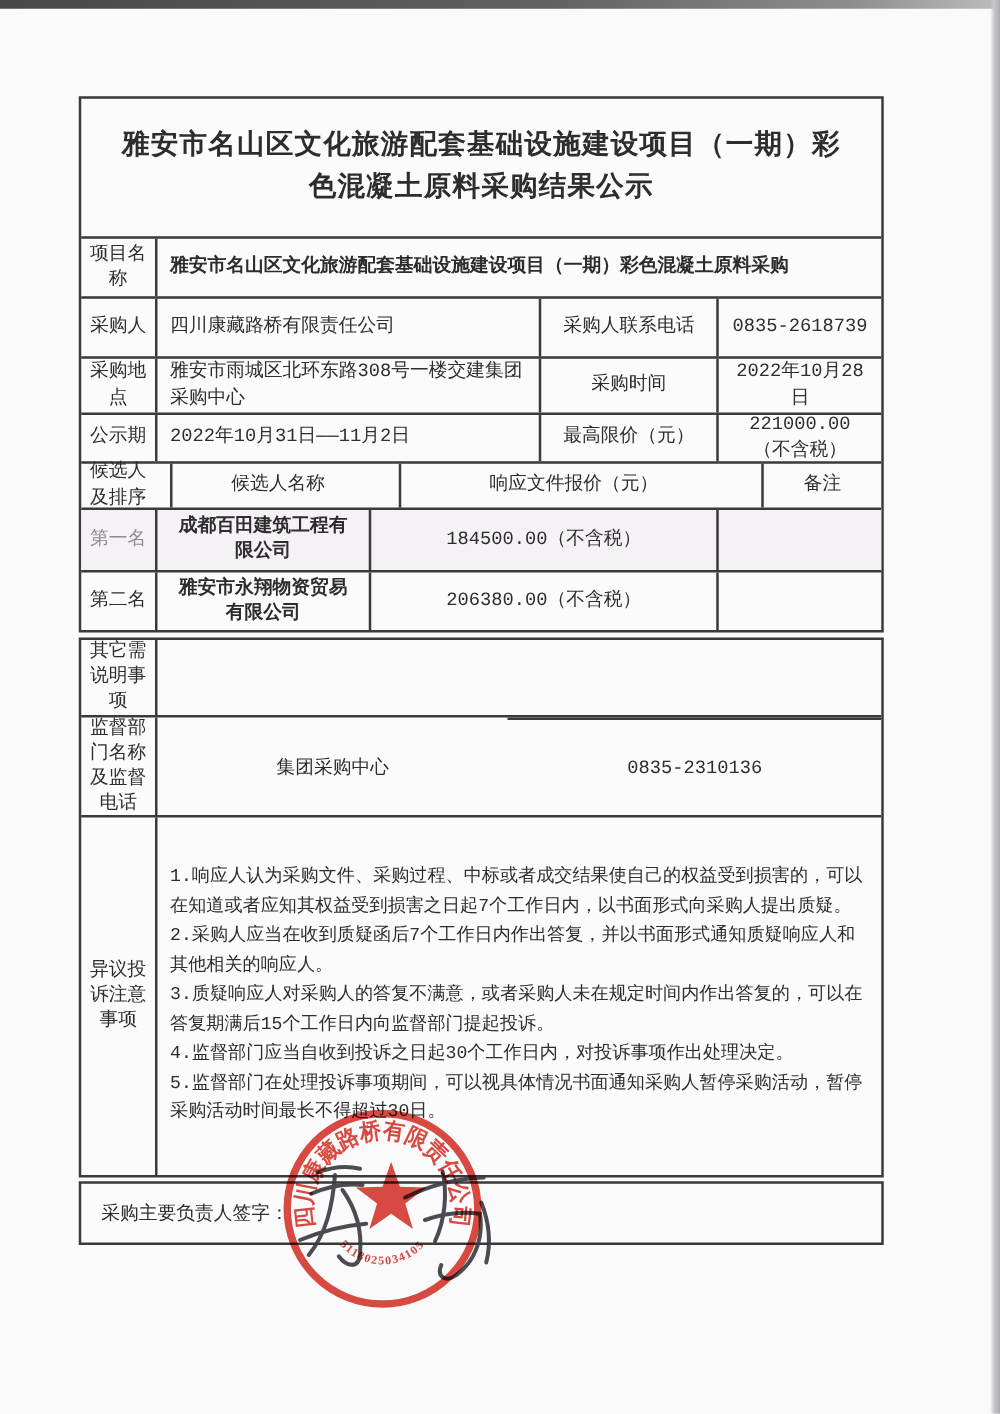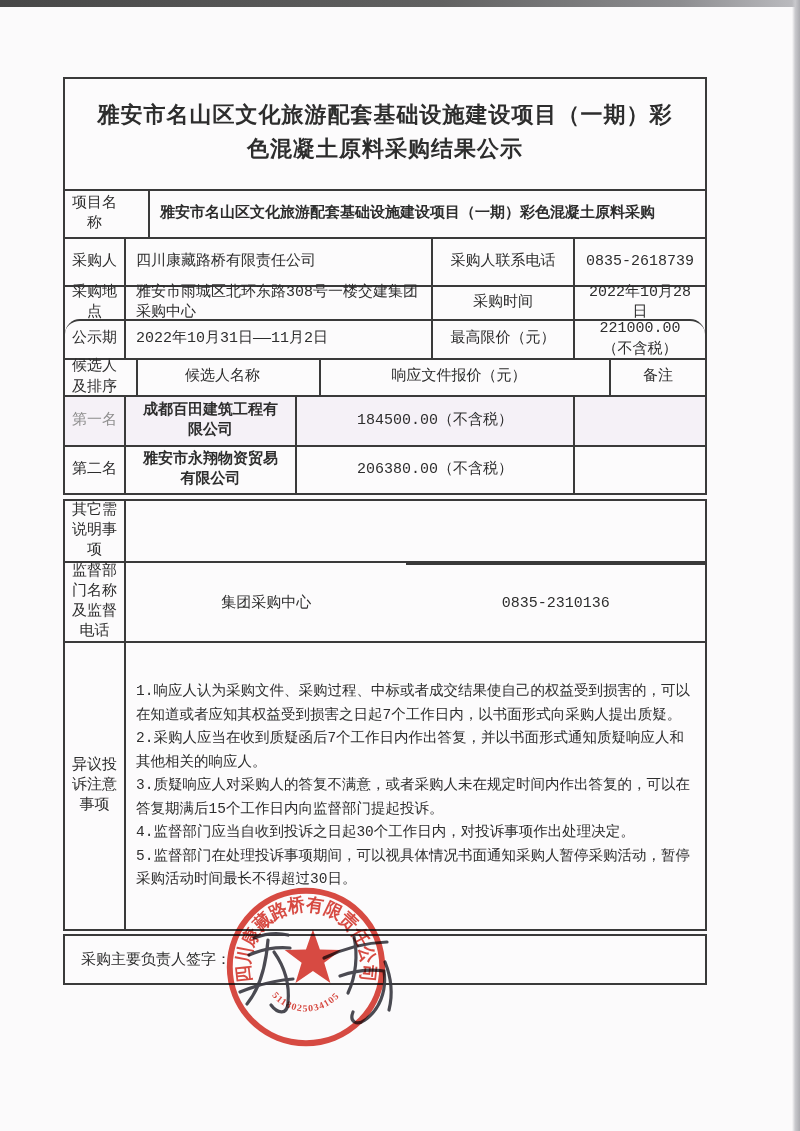--- a/index.html
+++ b/index.html
@@ -17,22 +17,22 @@
   .row + .row{border-top:2px solid #3a3a3a;}
   .c{box-sizing:border-box;display:flex;align-items:center;padding:4px 10px;
      font-size:15px;line-height:1.35;}
   .c + .c{border-left:2px solid #3a3a3a;}
   .lab{width:59px;flex:none;justify-content:center;text-align:center;padding:4px 4px;}
   .ctr{justify-content:center;text-align:center;}
   .bold{font-weight:bold;}
   .title-row{height:110px;align-items:center;}
   .title{width:100%;text-align:center;font-size:22px;font-weight:bold;
          line-height:1.55;letter-spacing:1px;padding:0 26px;}
-  .h-project{height:48px;gap:24px;} .h-buyer{height:48px;} .h-loc{height:34px;}
-  .h-period{height:39px;border-radius:15px;} .h-candh{height:37px;gap:12px;} .h-cand1{height:50px;} .h-cand2{height:48px;}
+  .h-project{height:48px;} .h-buyer{height:48px;} .h-loc{height:45px;}
+  .h-period{height:39px;} .h-candh{height:37px;gap:12px;} .h-cand1{height:50px;} .h-cand2{height:48px;}
   .h-other{height:60px;} .h-notes{height:288px;}
   .w-company{width:307px;flex:none;}
   .w-contact{width:142px;flex:none;}
   .w-phone{width:132px;flex:none;}
   .w-candname{width:171px;flex:none;}
   .w-price{width:278px;flex:none;}
   .grow{flex:1 1 auto;}
   .tint{background:#f5f1f7;}
   .faded{color:#8d8d8d;}
   .sup{display:flex;height:78px;}

